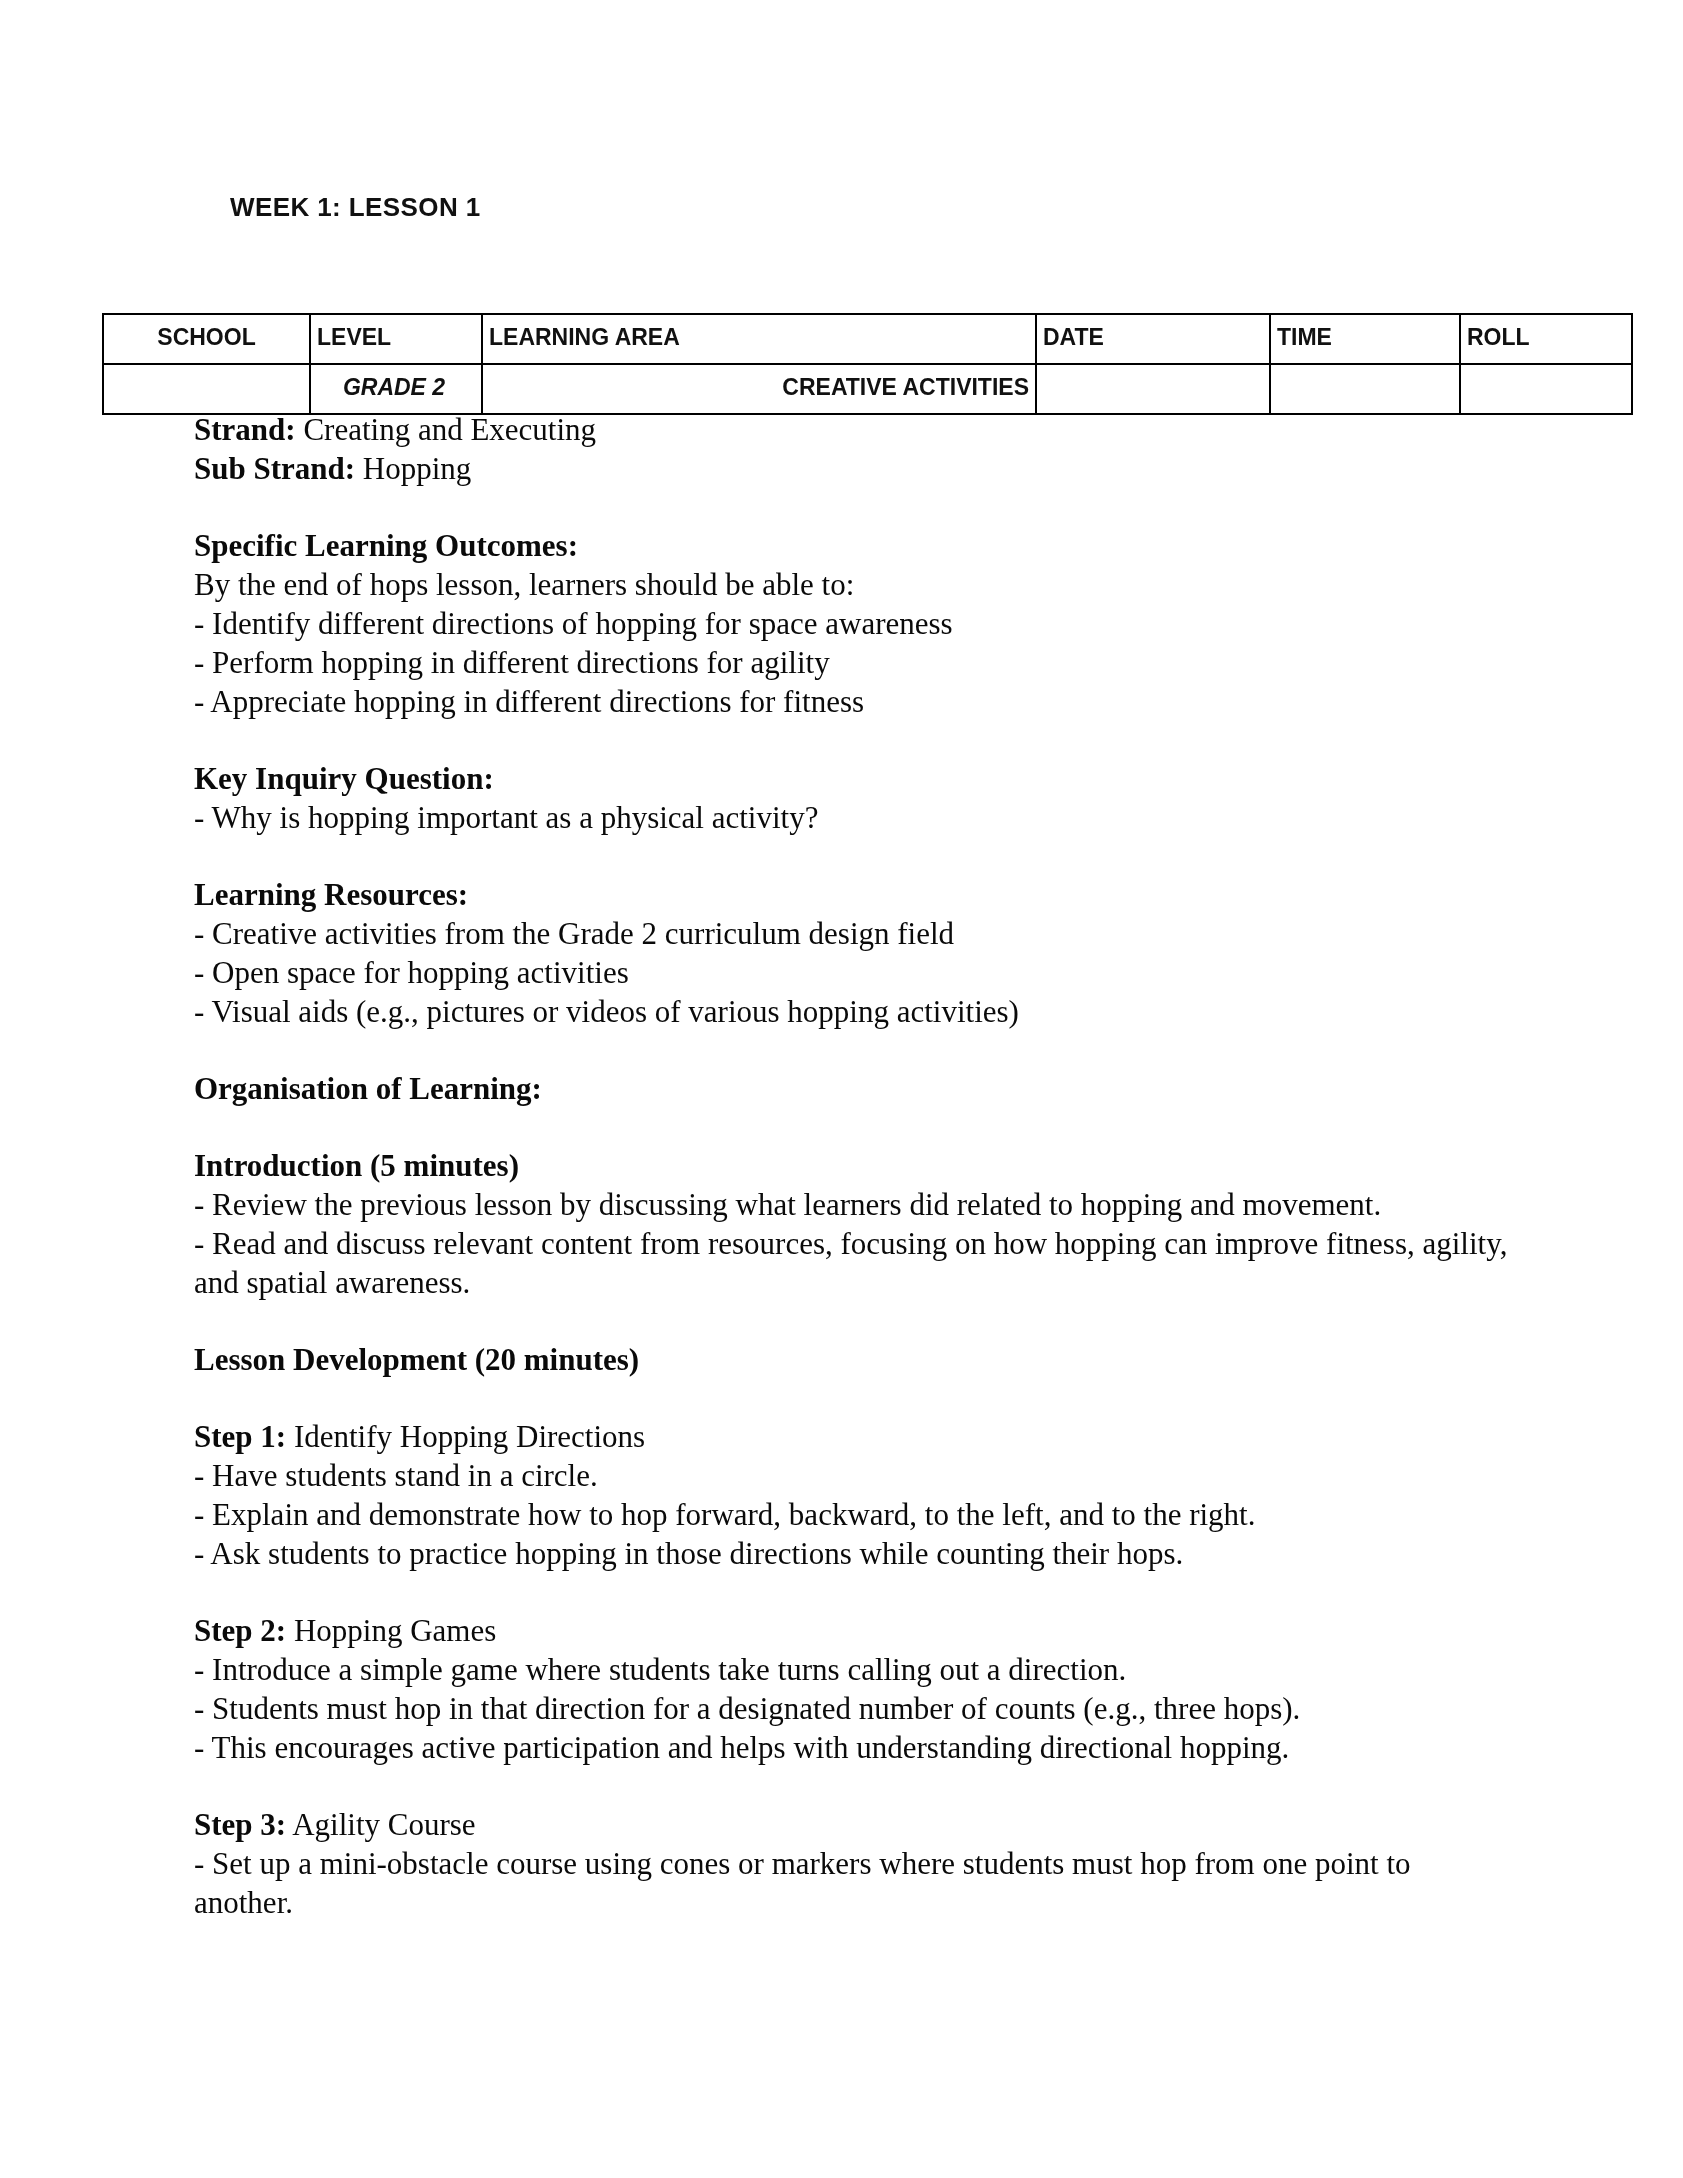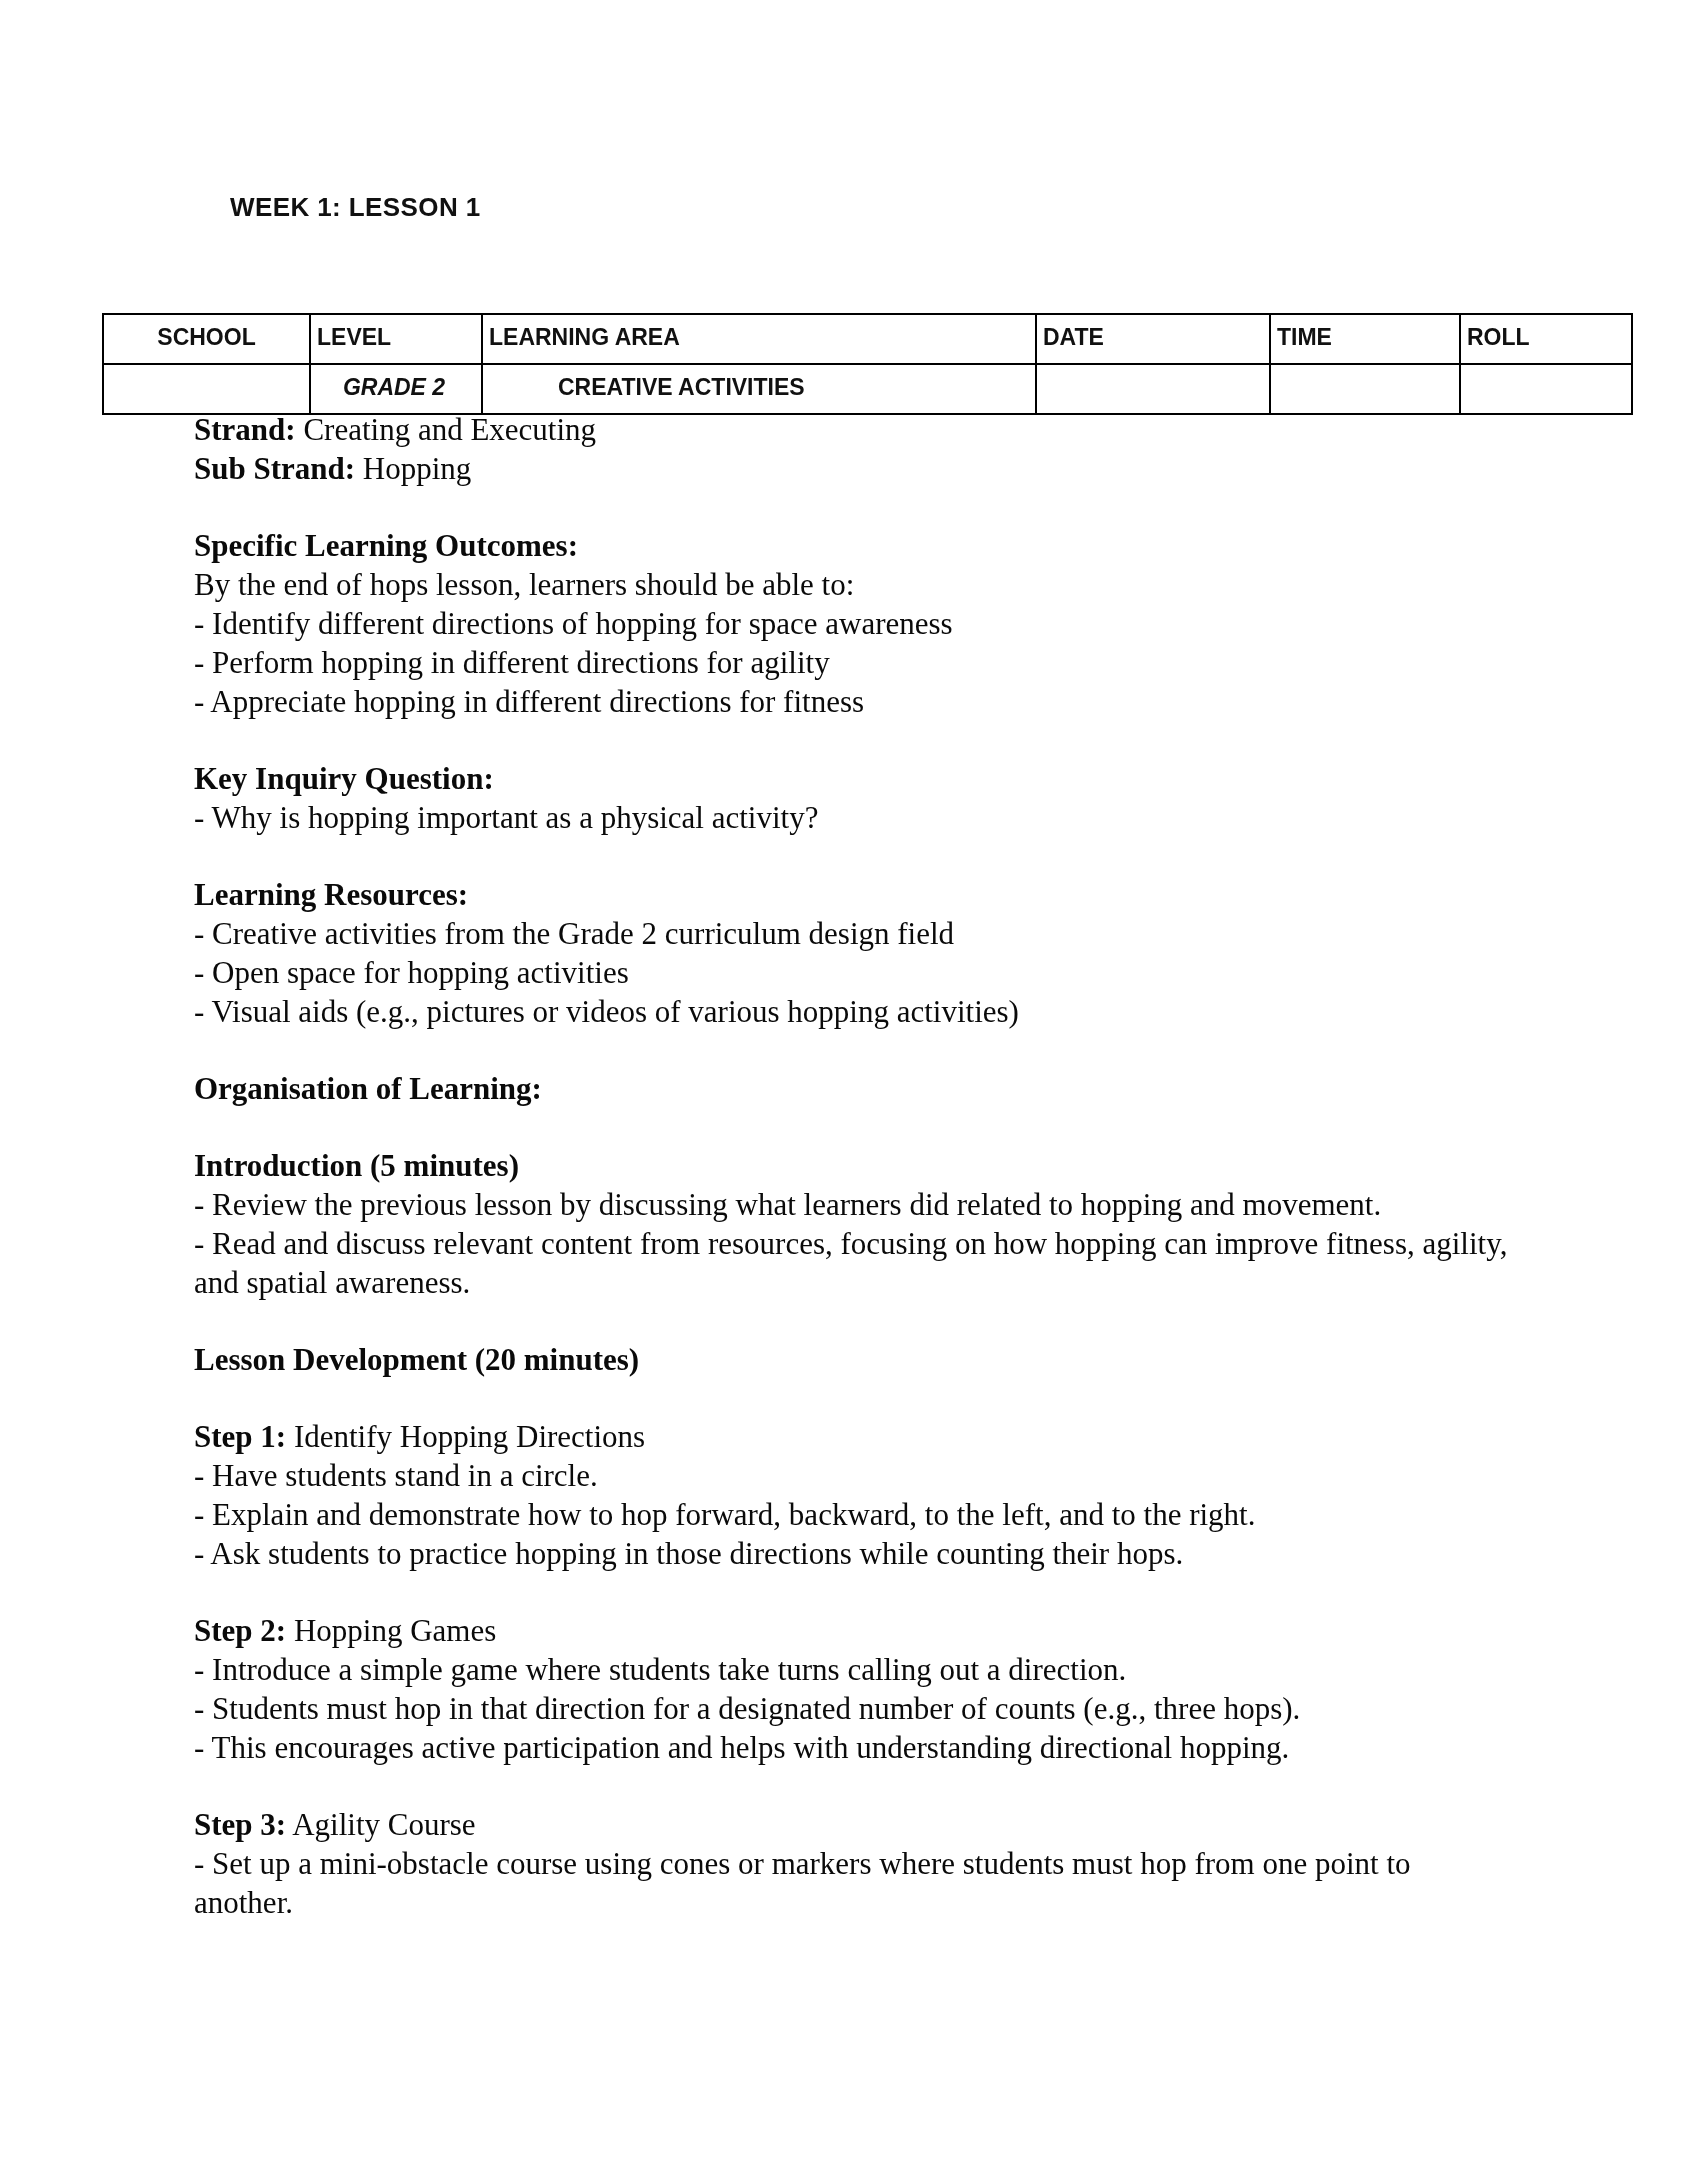--- a/index.html
+++ b/index.html
@@ -58,21 +58,21 @@
     line-height: 1.1;
   }
   .col-school { width: 193px; text-align: center; }
   .col-level  { width: 158px; text-align: left; padding-left: 18px; }
   .col-area   { width: 540px; text-align: left; padding-left: 24px; }
   .col-date   { width: 220px; text-align: left; padding-left: 18px; }
   .col-time   { width: 176px; text-align: left; padding-left: 18px; }
   .col-roll   { width: 158px; text-align: left; padding-left: 18px; }
 
   .row2 .col-level { text-align: center; padding-left: 2px; font-style: italic; }
-  .row2 .col-area  { text-align: left; padding-left: 75px; }
+  .row2 .col-area  { text-align: right; padding-left: 75px; }
 
   
   .content {
     position: absolute;
     left: 194px;
     top: 410px;
     width: 1317px;
     font-size: 31px;
     line-height: 39px;
   }

